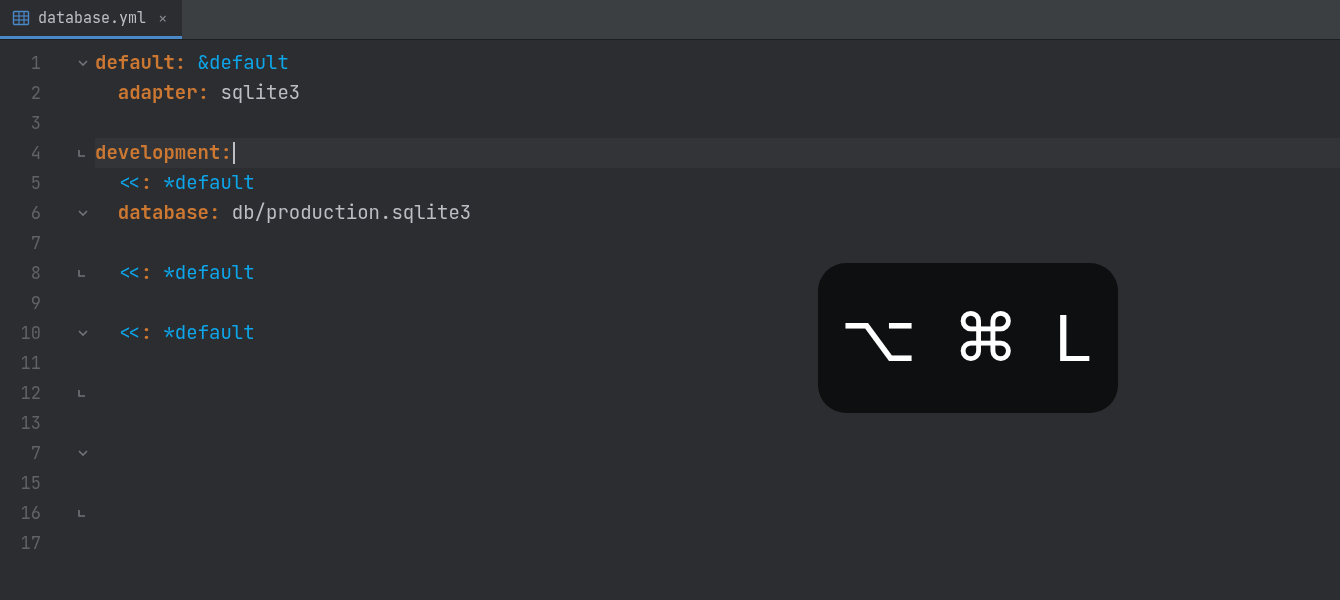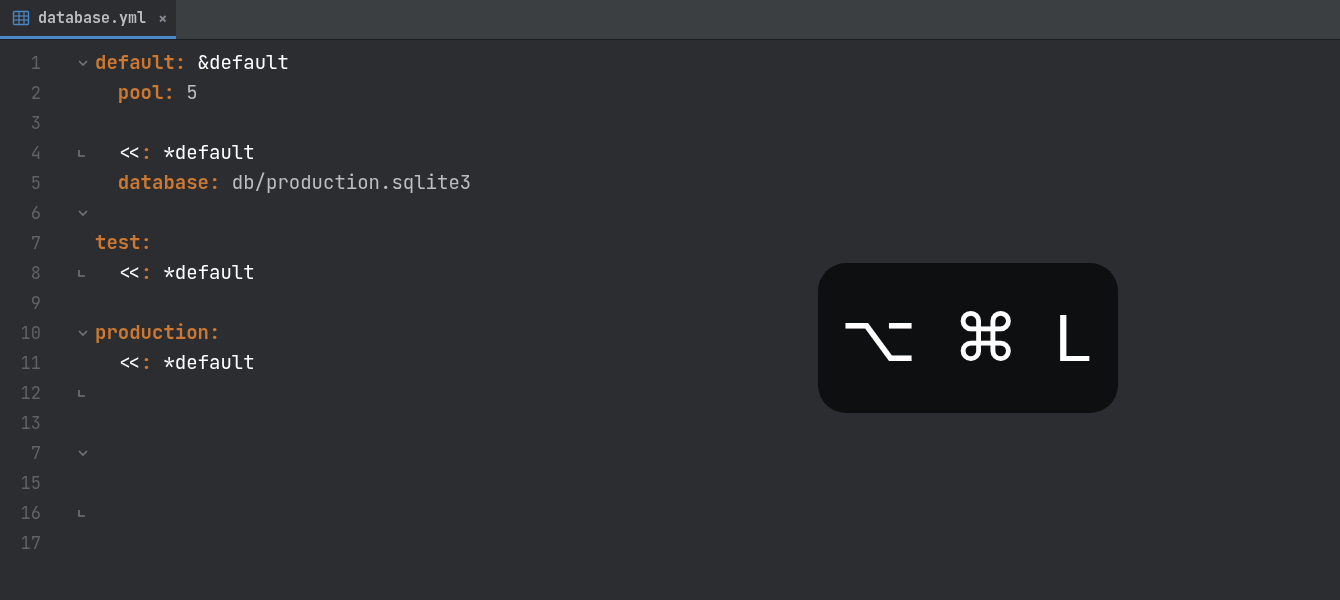--- a/index.html
+++ b/index.html
@@ -17,28 +17,27 @@
     width: 100%;
     background: #3c3f41;
     display: flex;
     align-items: stretch;
     border-bottom: 1px solid #1e1f22;
   }
   .tab {
     display: flex;
     align-items: center;
     gap: 8px;
-    padding: 0 8px 0 12px;
+    padding: 0 14px 0 12px;
     background: #2b2d30;
     border-bottom: 3px solid #4a88c7;
     font-size: 15px;
     color: #bcbec4;
     cursor: pointer;
     user-select: none;
-    font-weight: bold;
   }
   .tab .file-icon svg { display: block; }
   .tab .close-x {
     font-size: 16px;
     color: #868a91;
     margin-left: 4px;
   }
   
   .editor {
     display: flex;
@@ -99,21 +98,21 @@
     background: #bcbec4;
     vertical-align: middle;
     margin-left: 1px;
     translate: 0 -1px;
   }
   
   .k   { color: #cc7832; font-weight: 700; }   
   .col { color: #cc7832; font-weight: 700; }   
   .s   { color: #bcbec4; }                      
   .num { color: #bcbec4; }                      
-  .op  { color: #ffffff; }                      
+  .op  { color: #0ea5e9; }                      
   
   .kb-overlay {
     position: absolute;
     top: 223px;
     left: 818px;
     width: 300px;
     height: 150px;
     background: #0e0f10;
     border-radius: 28px;
     display: flex;
@@ -230,29 +229,28 @@
         <span class="fold-mark">
           <svg viewBox="0 0 12 12" width="12" height="12">
             <path d="M2 3 L2 9 L8 9" fill="none" stroke="currentColor" stroke-width="1.6"></path>
           </svg>
         </span>
       </div>
       <div class="fold-cell"></div>
     </div>
   <div class="code" id="code">
       <div class="row"><span class="k">default</span><span class="col">:</span><span class="s"> </span><span class="op">&amp;default</span></div>
-      <div class="row">  <span class="k">pool</span><span class="col">:</span><span class="s"> </span><span class="num">5</span></div>
-      <div class="row"></div>
+      <div class="row">  <span class="k">adapter</span><span class="col">:</span><span class="s"> sqlite3</span></div>
+      <div class="row"></div>
+      <div class="row current"><span class="k">development</span><span class="col">:</span><span class="caret"></span></div>
       <div class="row">  <span class="op">&lt;&lt;</span><span class="col">:</span><span class="s"> </span><span class="op">*default</span></div>
       <div class="row">  <span class="k">database</span><span class="col">:</span><span class="s"> db/production.sqlite3</span></div>
       <div class="row"></div>
-      <div class="row"><span class="k">test</span><span class="col">:</span></div>
       <div class="row">  <span class="op">&lt;&lt;</span><span class="col">:</span><span class="s"> </span><span class="op">*default</span></div>
       <div class="row"></div>
-      <div class="row"><span class="k">production</span><span class="col">:</span></div>
       <div class="row">  <span class="op">&lt;&lt;</span><span class="col">:</span><span class="s"> </span><span class="op">*default</span></div>
       <div class="row"></div>
     </div>
 
   <div class="kb-overlay">
     <span class="glyph">⌥</span>
     <span class="glyph">⌘</span>
     <span class="glyph">L</span>
   </div>
 </div>

